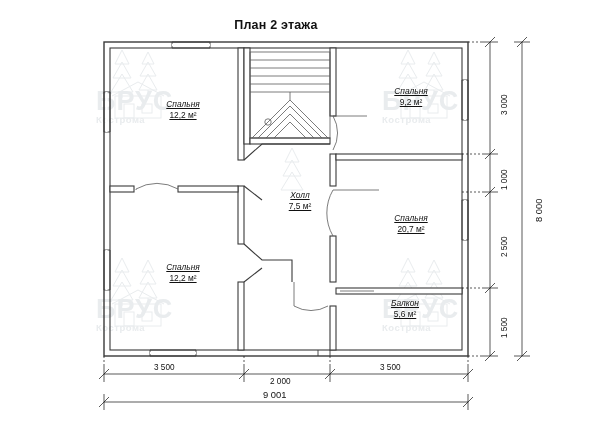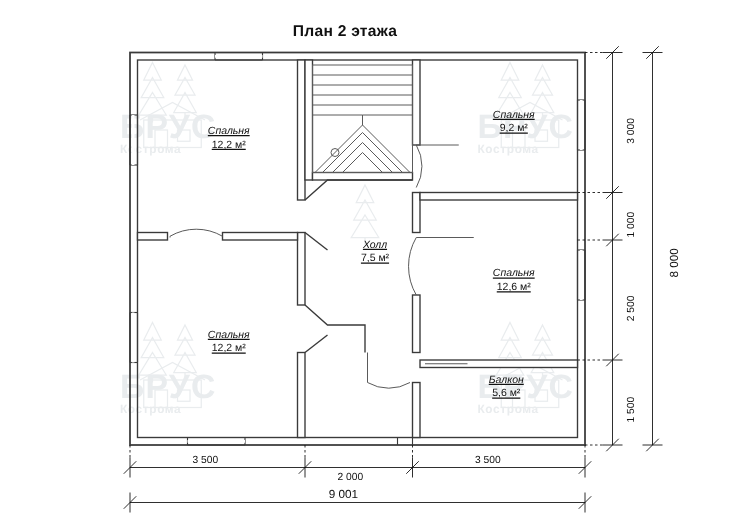--- a/index.html
+++ b/index.html
@@ -295,21 +295,21 @@
 <div class="lbl" style="left:368px; top:86px; width:86px;">
   <span class="nm">Спальня</span>
   <span class="ar">9,2 м²</span>
 </div>
 <div class="lbl" style="left:265px; top:190px; width:70px;">
   <span class="nm">Холл</span>
   <span class="ar">7,5 м²</span>
 </div>
 <div class="lbl" style="left:368px; top:213px; width:86px;">
   <span class="nm">Спальня</span>
-  <span class="ar">12,6 м²</span>
+  <span class="ar">20,7 м²</span>
 </div>
 <div class="lbl" style="left:140px; top:262px; width:86px;">
   <span class="nm">Спальня</span>
   <span class="ar">12,2 м²</span>
 </div>
 <div class="lbl" style="left:362px; top:298px; width:86px;">
   <span class="nm">Балкон</span>
   <span class="ar">5,6 м²</span>
 </div>
 

